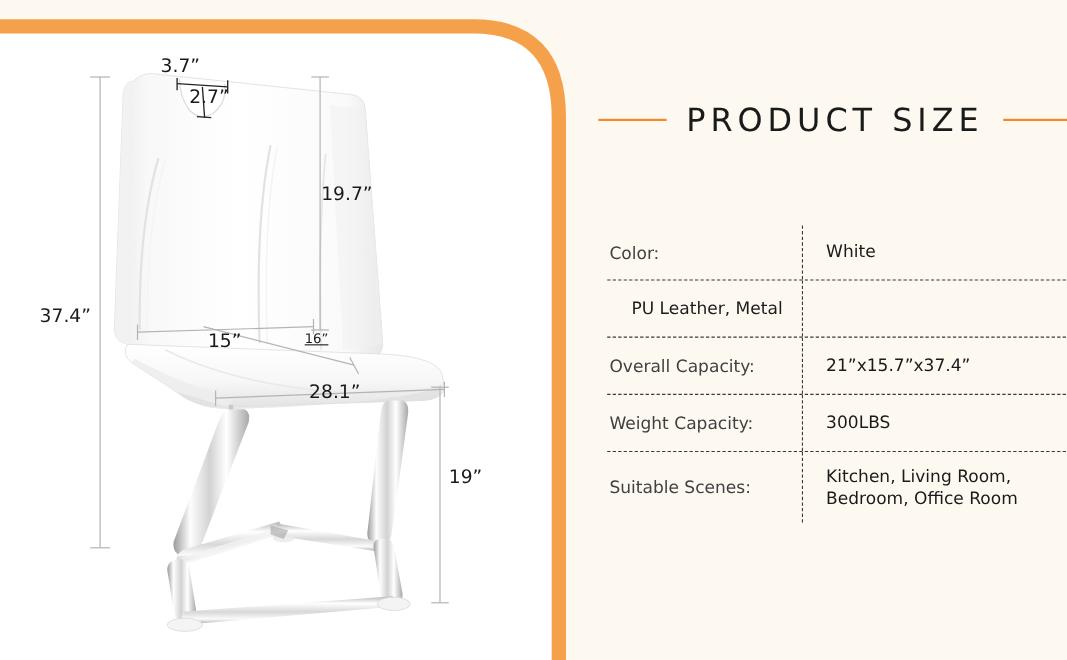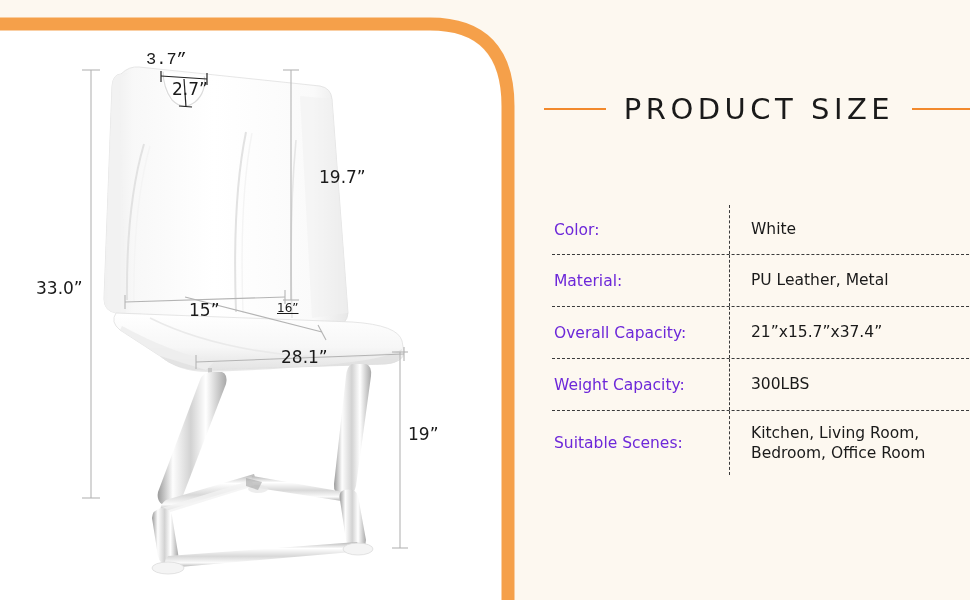--- a/index.html
+++ b/index.html
@@ -19,23 +19,23 @@
 
   
   .dim{
     position:absolute;
     font-family:"DejaVu Sans","Liberation Sans",sans-serif;
     color:#1a1a1a;
     white-space:nowrap;
     font-weight:400;
   }
   .dim-374{left:36px;top:278px;font-size:17px;}
-  .dim-37 {left:146px;top:50px; font-size:17px;font-family:Liberation Mono, monospace;}
+  .dim-37 {left:146px;top:50px; font-size:17px;}
   .dim-27 {left:172px;top:79px; font-size:17px;}
-  .dim-197{left:292px;top:167px;font-size:17px;margin-left:27px;}
+  .dim-197{left:292px;top:167px;font-size:17px;}
   .dim-15 {left:189px;top:276px;font-size:17px;margin-top:24px;}
   .dim-16 {left:277px;top:301px;font-size:12px;text-decoration:underline;}
   .dim-157{left:281px;top:347px;font-size:17px;}
   .dim-19 {left:408px;top:424px;font-size:17px;}
 
   
   .right-col{position:absolute;left:530px;top:0;width:440px;height:600px;}
 
   .title-row{
     position:absolute;left:22px;top:85px;width:410px;height:48px;
@@ -55,21 +55,21 @@
   }
   .spec-row{
     position:relative;
     display:flex;align-items:center;
     border-bottom:1px dashed #3a3a3a;
     min-height:51px;
   }
   .spec-row:last-child{border-bottom:none;}
   .spec-key{
     width:177px;flex:0 0 177px;
-    font-size:15.5px;color:#6d28d9;
+    font-size:15.5px;color:#404040;
     padding-left:2px;
     box-sizing:border-box;
   }
   .spec-val{
     flex:1 1 auto;
     font-size:15.5px;color:#1a1a1a;
     padding-left:22px;
     box-sizing:border-box;
     line-height:1.32;
   }
@@ -221,21 +221,21 @@
 
     <g stroke="#222222" stroke-width="1.2" fill="none">
       <line x1="161" y1="76" x2="207" y2="79"></line>
       <line x1="161" y1="71" x2="161" y2="82"></line>
       <line x1="207" y1="73" x2="207" y2="85"></line>
       <line x1="184" y1="79" x2="186" y2="107"></line>
       <line x1="179" y1="106" x2="192" y2="107"></line>
     </g>
   </svg>
 
-  <div class="dim dim-374">33.0”</div>
+  <div class="dim dim-374">37.4”</div>
   <div class="dim dim-37">3.7”</div>
   <div class="dim dim-27">2.7”</div>
   <div class="dim dim-197">19.7”</div>
   <div class="dim dim-15">15”</div>
   <div class="dim dim-16">16”</div>
   <div class="dim dim-157">28.1”</div>
   <div class="dim dim-19">19”</div>
 
   <div class="right-col">
 
@@ -247,21 +247,20 @@
 
     <div class="spec-table">
 
       <div class="spec-row first">
         <div class="spec-key">Color:</div>
         <div class="spec-divider"></div>
         <div class="spec-val">White</div>
       </div>
 
       <div class="spec-row">
-        <div class="spec-key">Material:</div>
         <div class="spec-divider"></div>
         <div class="spec-val">PU Leather, Metal</div>
       </div>
 
       <div class="spec-row">
         <div class="spec-key">Overall Capacity:</div>
         <div class="spec-divider"></div>
         <div class="spec-val">21”x15.7”x37.4”</div>
       </div>
 

